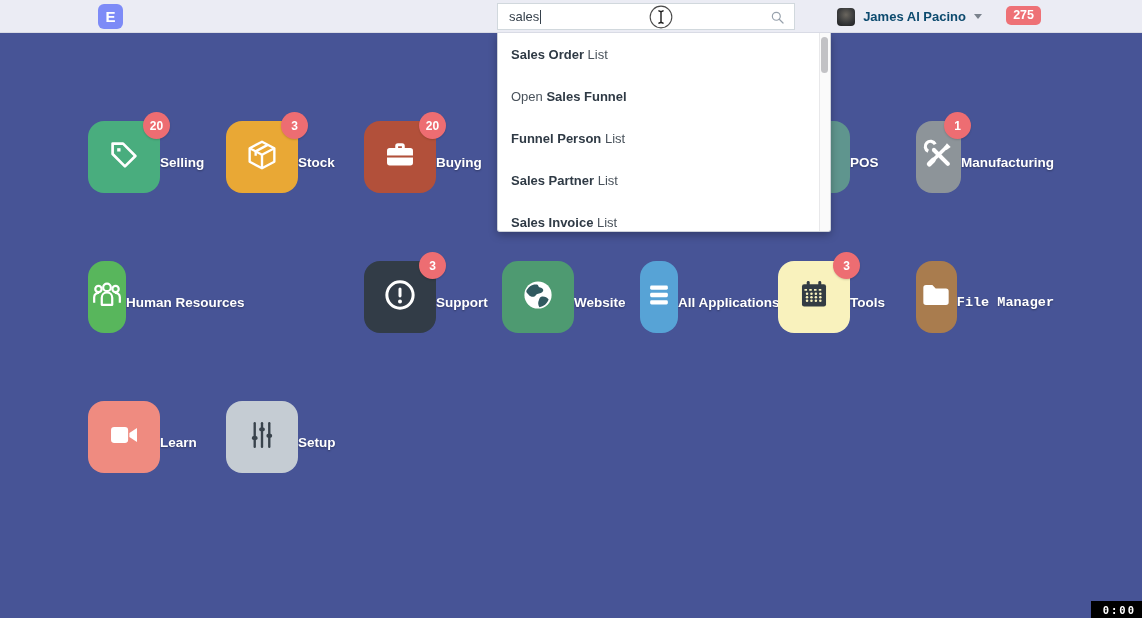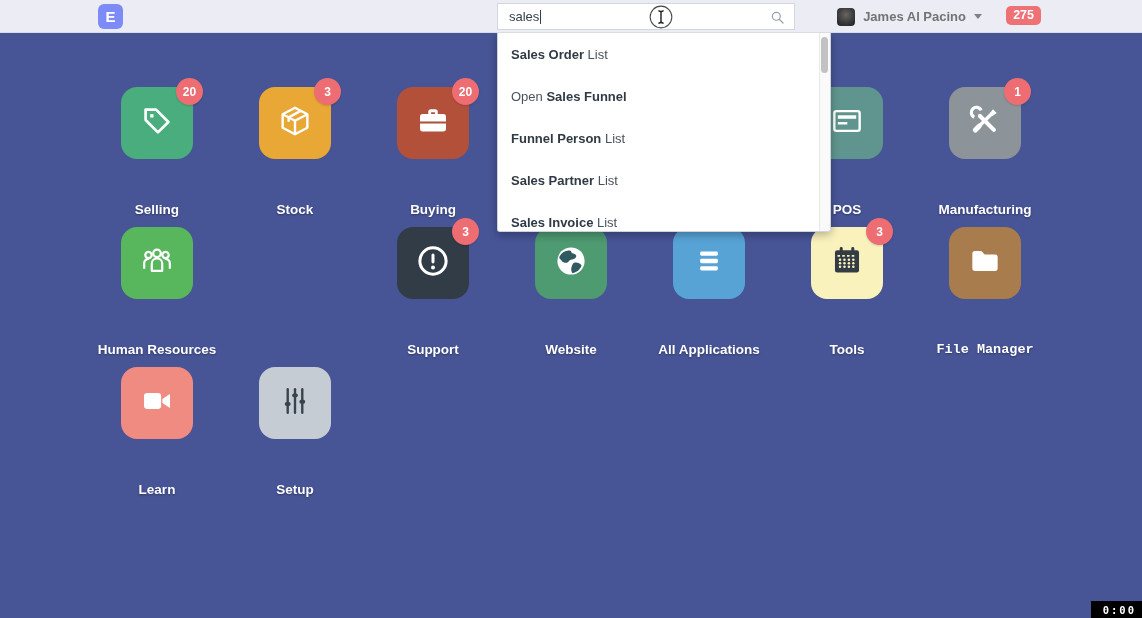--- a/index.html
+++ b/index.html
@@ -18,21 +18,21 @@
             background:#fff; border:1px solid #d1d8dd; border-radius:0;
             display:flex; align-items:center; padding-left:11px; }
   .search-text { font-size:13px; color:#36414c; }
   .caret-line { display:inline-block; width:1px; height:14px; background:#36414c; margin-left:1px; }
   .mouse-cursor { position:absolute; left:150px; top:0px; width:26px; height:26px; }
   .mag { position:absolute; right:7px; top:4px; width:19px; height:19px; }
   .user { position:absolute; right:160px; top:0; height:33px; display:flex;
           align-items:center; gap:8px; cursor:pointer; }
   .avatar { width:18px; height:18px; border-radius:4px;
             background:radial-gradient(circle at 50% 38%, #6a665e 0%, #3a3b3c 55%, #1d1e20 100%); }
-  .uname { font-size:13px; font-weight:600; color:#737373;text-align:right; }
+  .uname { font-size:13px; font-weight:600; color:#0c4a6e;text-align:right; }
   .dcaret { width:0; height:0; border-left:4px solid transparent; border-right:4px solid transparent;
             border-top:5px solid #7a828c; }
   .notif { position:absolute; right:101px; top:6px; background:#ee7176; color:#fff;
            font-size:12.5px; font-weight:bold; border-radius:5px; padding:2px 7px 3px;
            cursor:pointer; }
 
   
   .dropdown { position:absolute; left:497px; top:33px; width:334px; height:199px;
               background:#fff; border:1px solid #cfd3da; border-top:none;
               border-radius:0 0 3px 3px; box-shadow:0 3px 9px rgba(0,0,0,.28);
@@ -41,21 +41,21 @@
            font-size:13px; color:#49525b; cursor:pointer; white-space:pre; }
   .ritem b { color:#2f3a45; font-weight:700; }
   .sb-track { position:absolute; right:0; top:0; width:11px; height:100%;
               border-left:1px solid #e8e8ea; background:#fafafa; }
   .sb-thumb { position:absolute; right:2px; top:4px; width:7px; height:36px;
               background:#c2c2c5; border-radius:4px; cursor:grab; }
 
   
   .grid { position:absolute; left:88px; top:87px; display:grid;
           grid-template-columns:repeat(7,138px); grid-auto-rows:140px; }
-  .module { display:flex; flex-direction:column; align-items:center; cursor:pointer;gap:32px; }
+  .module { display:flex; flex-direction:row; align-items:center; cursor:pointer; }
   .tile { position:relative; width:72px; height:72px; border-radius:16px;
           display:flex; align-items:center; justify-content:center; }
   .mbadge { position:absolute; top:-9px; right:-10px; min-width:27px; height:27px;
             border-radius:50%; background:#ed6d72; color:#fff; font-size:12px;
             font-weight:bold; display:flex; align-items:center; justify-content:center;
             box-shadow:0 1px 2px rgba(0,0,0,.15); }
   .mlabel { margin-top:11px; font-size:13.5px; font-weight:700; color:#fff;
             text-shadow:0 1px 2px rgba(0,0,0,.35); white-space:nowrap; }
 
   

